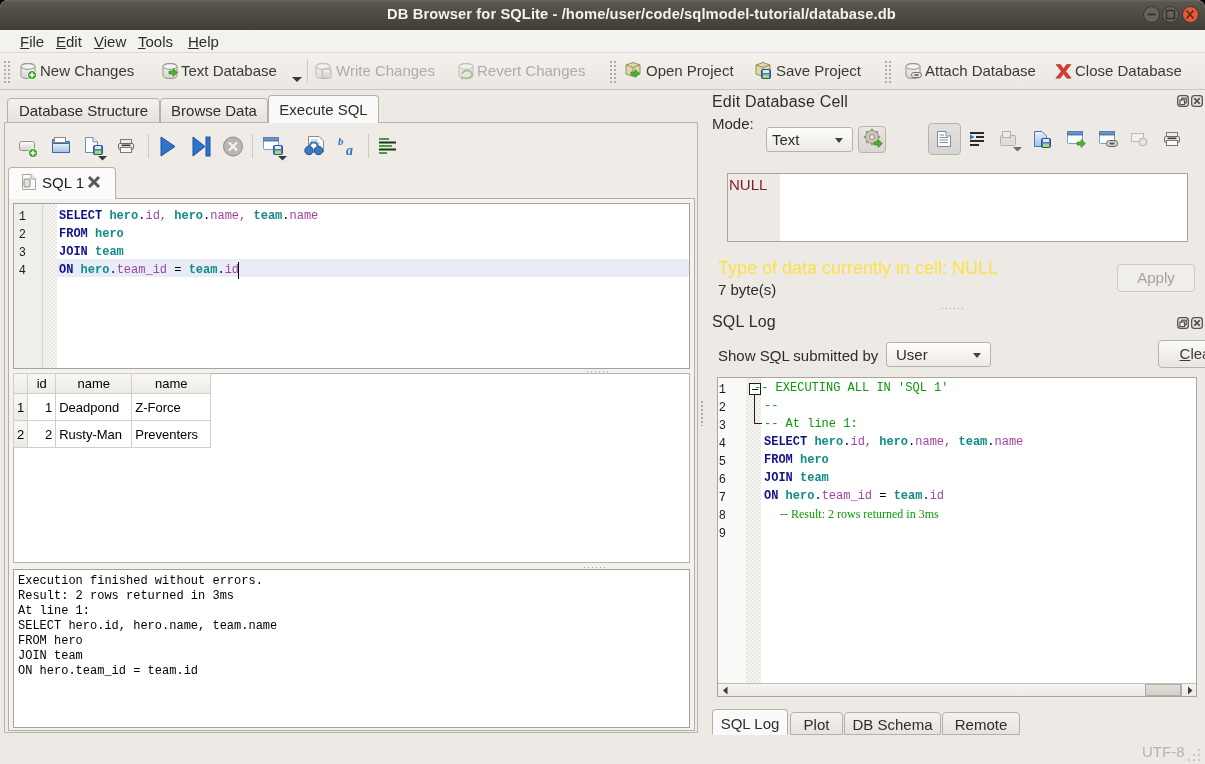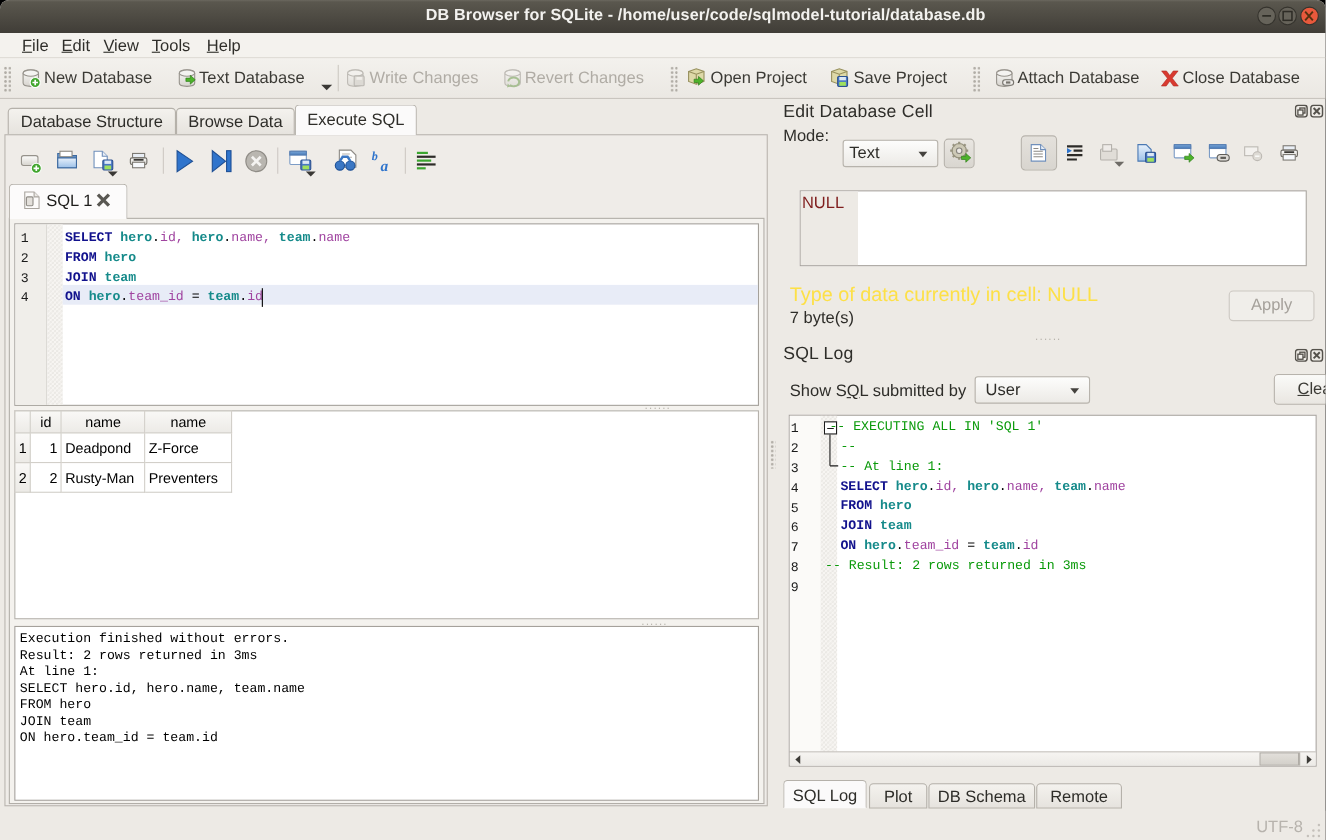--- a/index.html
+++ b/index.html
@@ -84,21 +84,21 @@
 
 <div id="menubar" class="abs">
   <span style="left:20px"><u>F</u>ile</span>
   <span style="left:56px"><u>E</u>dit</span>
   <span style="left:94px"><u>V</u>iew</span>
   <span style="left:138px"><u>T</u>ools</span>
   <span style="left:188px"><u>H</u>elp</span>
 </div>
 
 <div id="toolbar" class="abs">
-  <span class="tbtext" style="left:40px">New Database</span>
+  <span class="tbtext" style="left:40px">New Changes</span>
   <span class="tbtext" style="left:181px">Text Database</span>
   <span class="tbtext dis" style="left:336px">Write Changes</span>
   <span class="tbtext dis" style="left:477px">Revert Changes</span>
   <span class="tbtext" style="left:646px">Open Project</span>
   <span class="tbtext" style="left:776px">Save Project</span>
   <span class="tbtext" style="left:925px">Attach Database</span>
   <span class="tbtext" style="left:1075px">Close Database</span>
   <div class="tsep" style="left:307px"></div>
   <div class="abs" style="left:884px;top:7px;width:7px;height:24px;background-image:radial-gradient(circle,#b1ada6 1px,transparent 1.3px);background-size:4px 4px;"></div>
 </div>
@@ -225,21 +225,21 @@
     <line x1="5.5" y1="13" x2="5.5" y2="41.5" stroke="#1c1c1c"></line>
     <line x1="5.5" y1="41.5" x2="13" y2="41.5" stroke="#1c1c1c"></line>
   </svg>
   <div class="code cmt" style="left:36px;top:3px;">-- EXECUTING ALL IN 'SQL 1'</div>
   <div class="code cmt" style="left:46px;top:21px;">--</div>
   <div class="code cmt" style="left:46px;top:39px;">-- At line 1:</div>
   <div class="code" style="left:46px;top:57px;"><span class="kw">SELECT</span> <span class="tbl">hero</span>.<span class="fld">id,</span> <span class="tbl">hero</span>.<span class="fld">name,</span> <span class="tbl">team</span>.<span class="fld">name</span></div>
   <div class="code" style="left:46px;top:75px;"><span class="kw">FROM</span> <span class="tbl">hero</span></div>
   <div class="code" style="left:46px;top:93px;"><span class="kw">JOIN</span> <span class="tbl">team</span></div>
   <div class="code" style="left:46px;top:111px;"><span class="kw">ON</span> <span class="tbl">hero</span>.<span class="fld">team_id</span> = <span class="tbl">team</span>.<span class="fld">id</span></div>
-  <div class="code cmt" style="left:32px;top:129px;">-- Result: 2 rows returned in 3ms</div>
+  <div class="code cmt" style="left:62px;top:129px;font-family:Liberation Serif, serif;">-- Result: 2 rows returned in 3ms</div>
 
   <div class="abs" style="left:0;top:305px;width:478px;height:13px;background:linear-gradient(#f6f4f1,#eceae6);border-top:1px solid #c2beb8;box-sizing:border-box;">
     <div class="sthumb" style="left:427px;top:0px;width:36px;height:12px;border-radius:0;"></div>
     <div class="abs" style="left:463px;top:0;width:1px;height:12px;background:#b0aca6;"></div>
     <svg class="abs" style="left:3px;top:2px" width="10" height="9">
         <path d="M6.5 0.5 L2 4.5 L6.5 8.5 Z" fill="#3c3a36"></path>
       </svg>
     <svg class="abs" style="left:467px;top:2px" width="10" height="9">
         <path d="M3 0.5 L7.5 4.5 L3 8.5 Z" fill="#3c3a36"></path>
       </svg>

